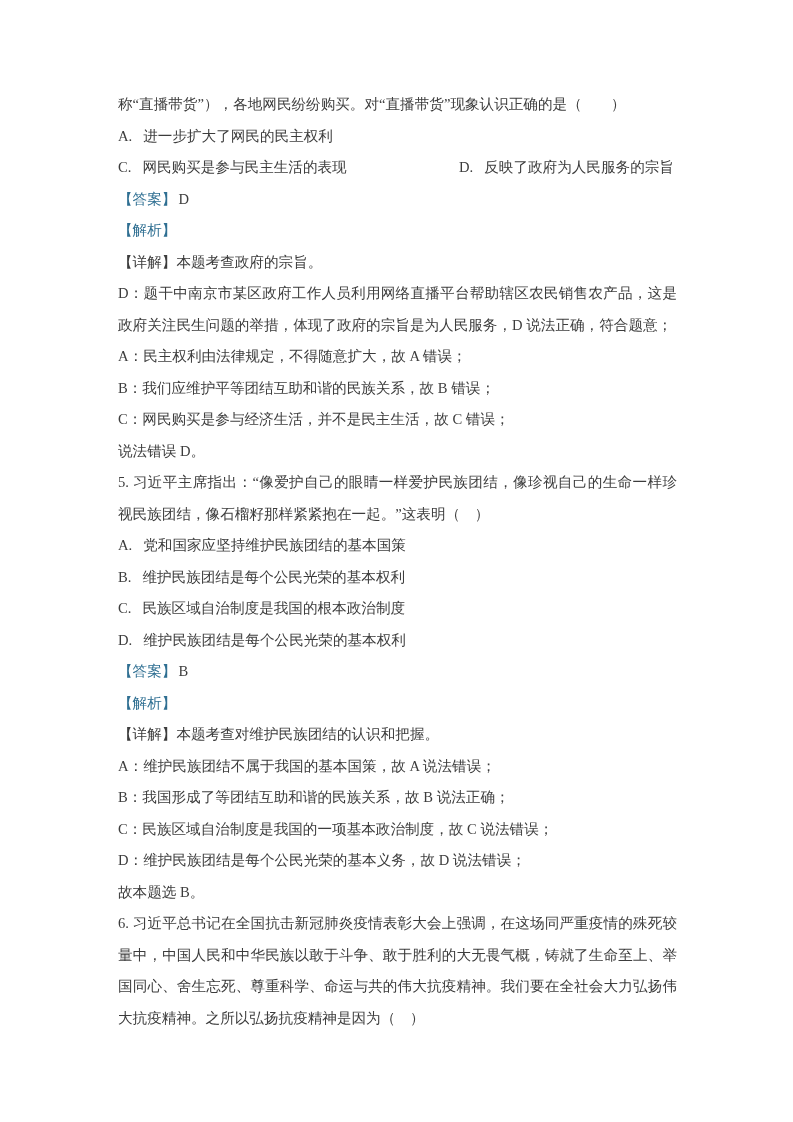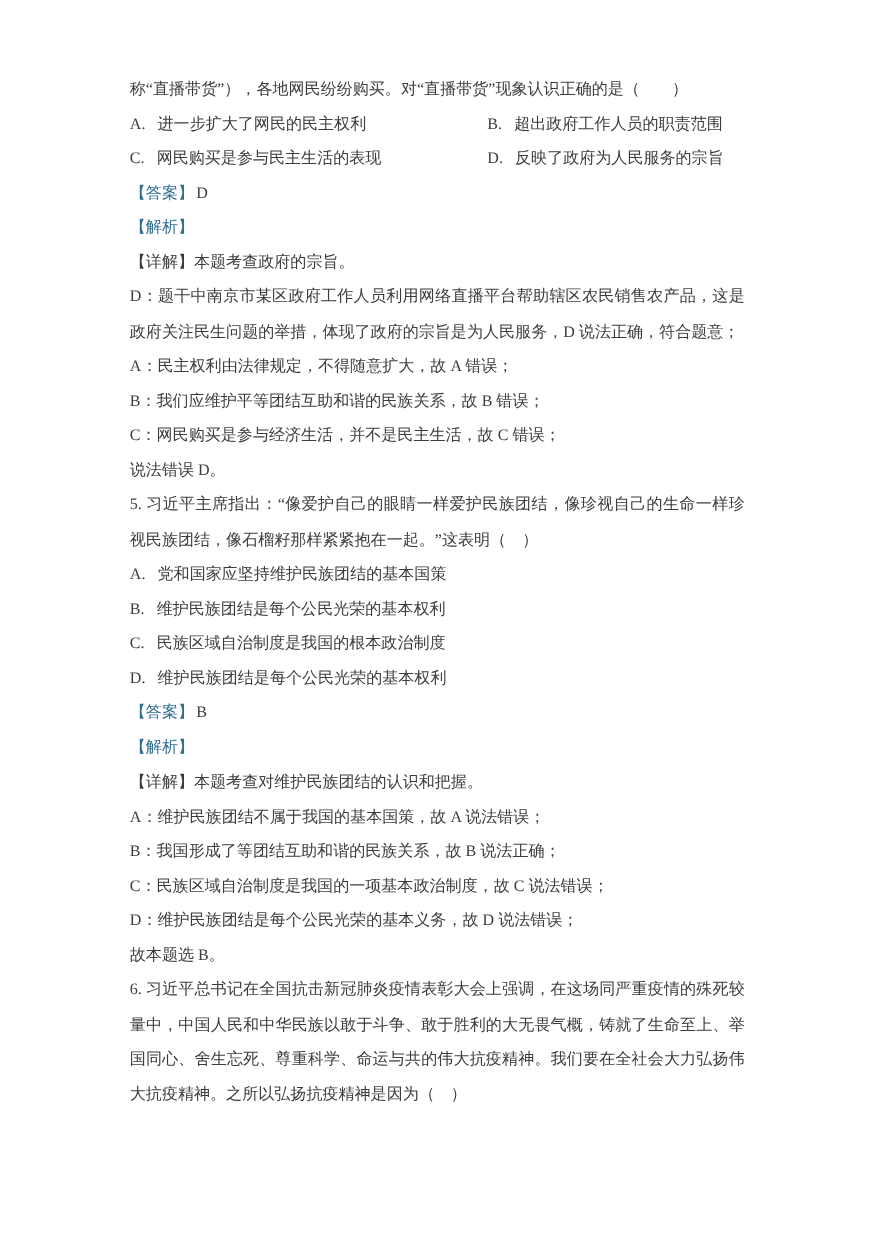--- a/index.html
+++ b/index.html
@@ -9,39 +9,40 @@
   }
   body {
     width: 793px;
     height: 1122px;
     overflow: hidden;
   }
   .page {
     box-sizing: border-box;
     width: 793px;
     height: 830px;
-    padding: 66px 116px 0 118px;
+    padding: 89px 116px 0 118px;
     font-family: "Liberation Serif", "DejaVu Serif", serif;
     font-size: 14.6px;
     color: #3c3c3c;
     background: #ffffff;
   }
   p.line {
     margin: 0;
     line-height: 31.5px;
   }
   .just {
     text-align: justify;
   }
   .blue {
     color: #2f6f92;
   }
   .opt-row {
     display: flex;
     line-height: 31.5px;
+    gap: 16px;
   }
   .opt-left {
     width: 325px;
     flex: 0 0 325px;
   }
   .opt-right {
     flex: 1 1 auto;
   }
   .opt-letter {
     display: inline-block;
@@ -53,21 +54,20 @@
 </style>
 </head>
 <body>
 
 <div class="page">
 
   <p class="line just">称“直播带货”），各地网民纷纷购买。对“直播带货”现象认识正确的是（　　）</p>
 
   <div class="opt-row">
     <span class="opt-left"><span class="opt-letter">A.</span><span>进一步扩大了网民的民主权利</span></span>
-    <span class="opt-right"><span class="opt-letter">B.</span><span>超出政府工作人员的职责范围</span></span>
   </div>
   <div class="opt-row">
     <span class="opt-left"><span class="opt-letter">C.</span><span>网民购买是参与民主生活的表现</span></span>
     <span class="opt-right"><span class="opt-letter">D.</span><span>反映了政府为人民服务的宗旨</span></span>
   </div>
 
   <p class="line"><span class="blue">【答案】</span><span class="ans-letter">D</span></p>
   <p class="line"><span class="blue">【解析】</span></p>
   <p class="line"><span>【详解】</span><span>本题考查政府的宗旨。</span></p>
 

